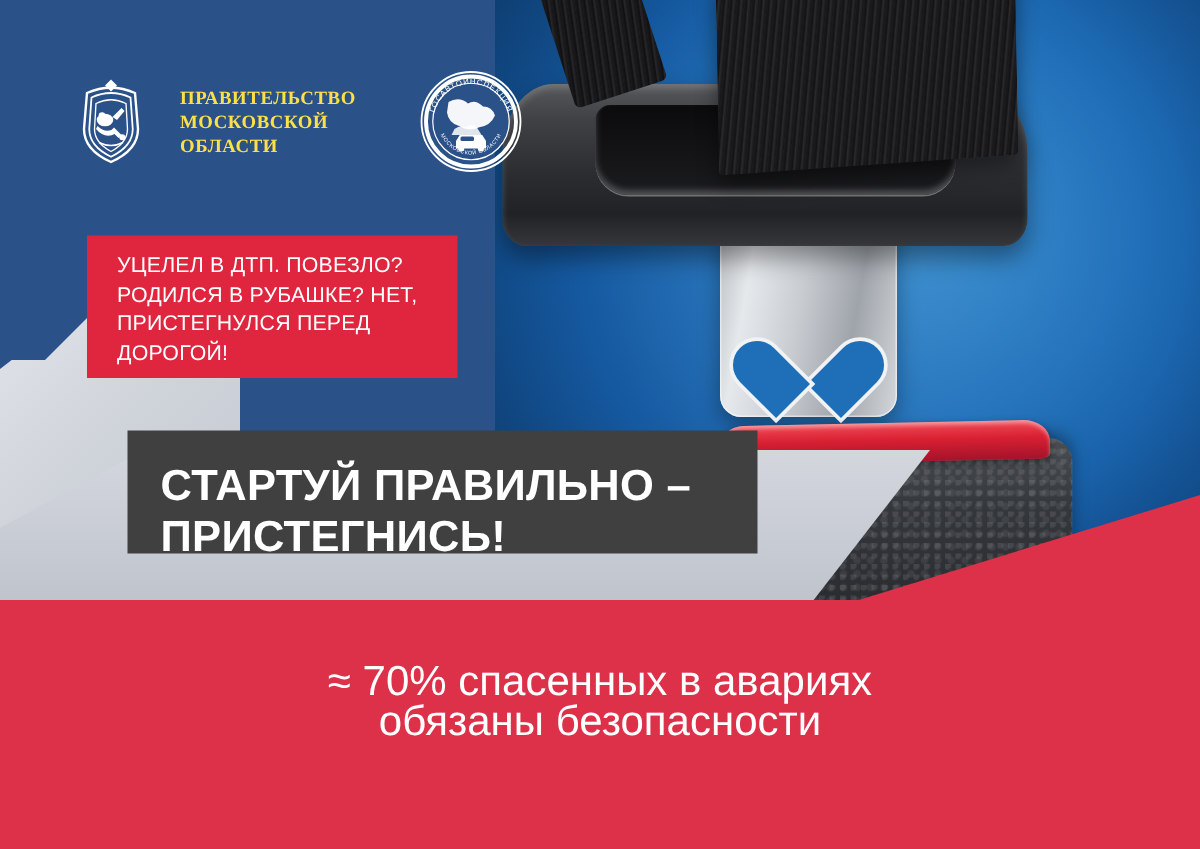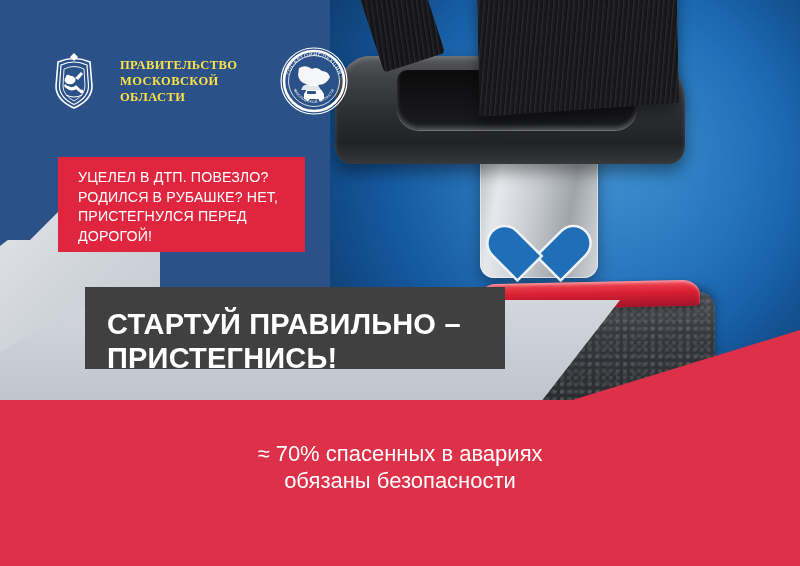--- a/index.html
+++ b/index.html
@@ -154,21 +154,21 @@
   .headline{
     position:absolute;left:85px;top:253px;width:420px;height:82px;
     background:#404040;z-index:7;padding:20px 0 0 22px;margin-top:34px;
   }
   .headline p{
     margin:0;color:#fff;font-weight:bold;font-size:29px;line-height:34px;
     letter-spacing:.2px;text-transform:uppercase;
   }
   .footnote{
     position:absolute;left:0;top:440px;width:800px;z-index:8;
-    text-align:center;color:#fff;font-size:22px;line-height:27px;font-weight:400;
+    text-align:center;color:#fff;font-size:28px;line-height:27px;font-weight:400;
   }
   .footnote span{display:block;}
 </style>
 </head>
 <body>
 
 <div class="poster">
 
   <div class="photo">
     <div class="webbing2"></div>

